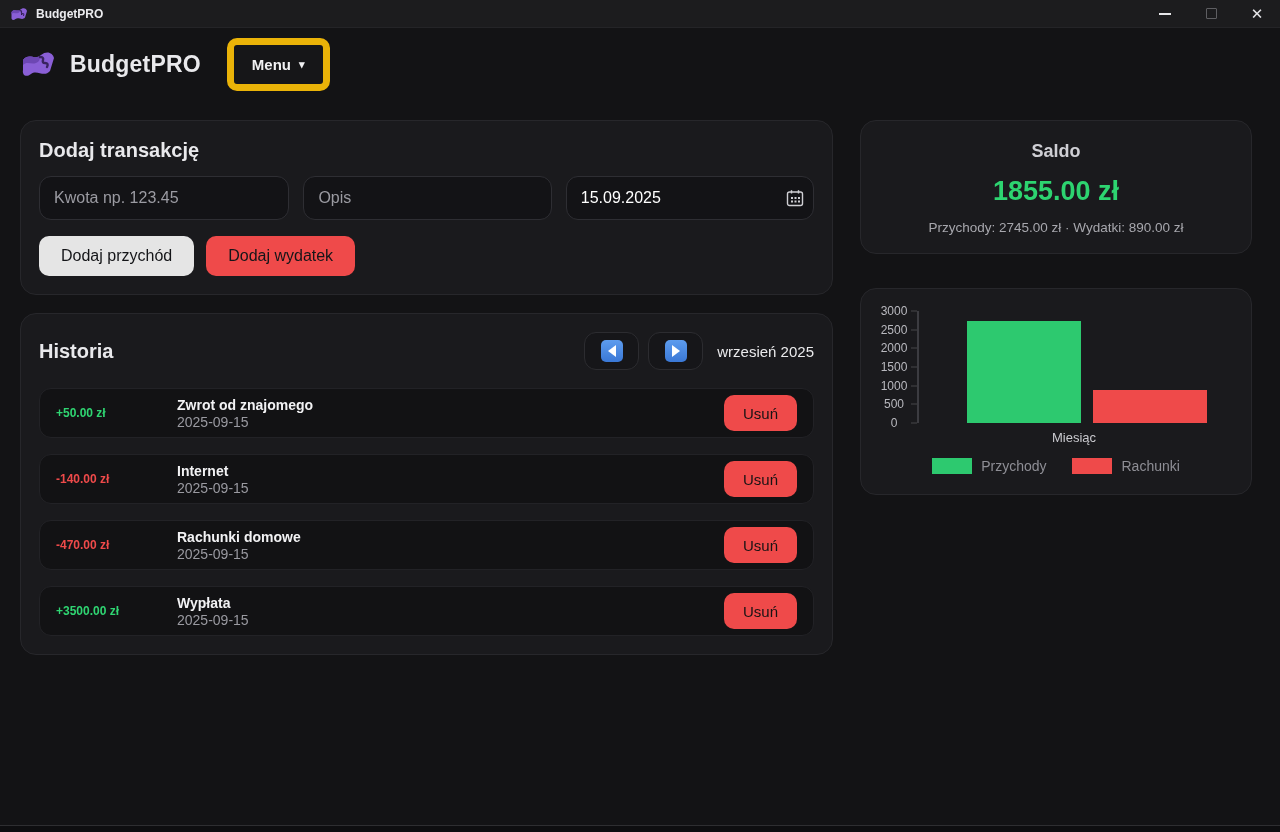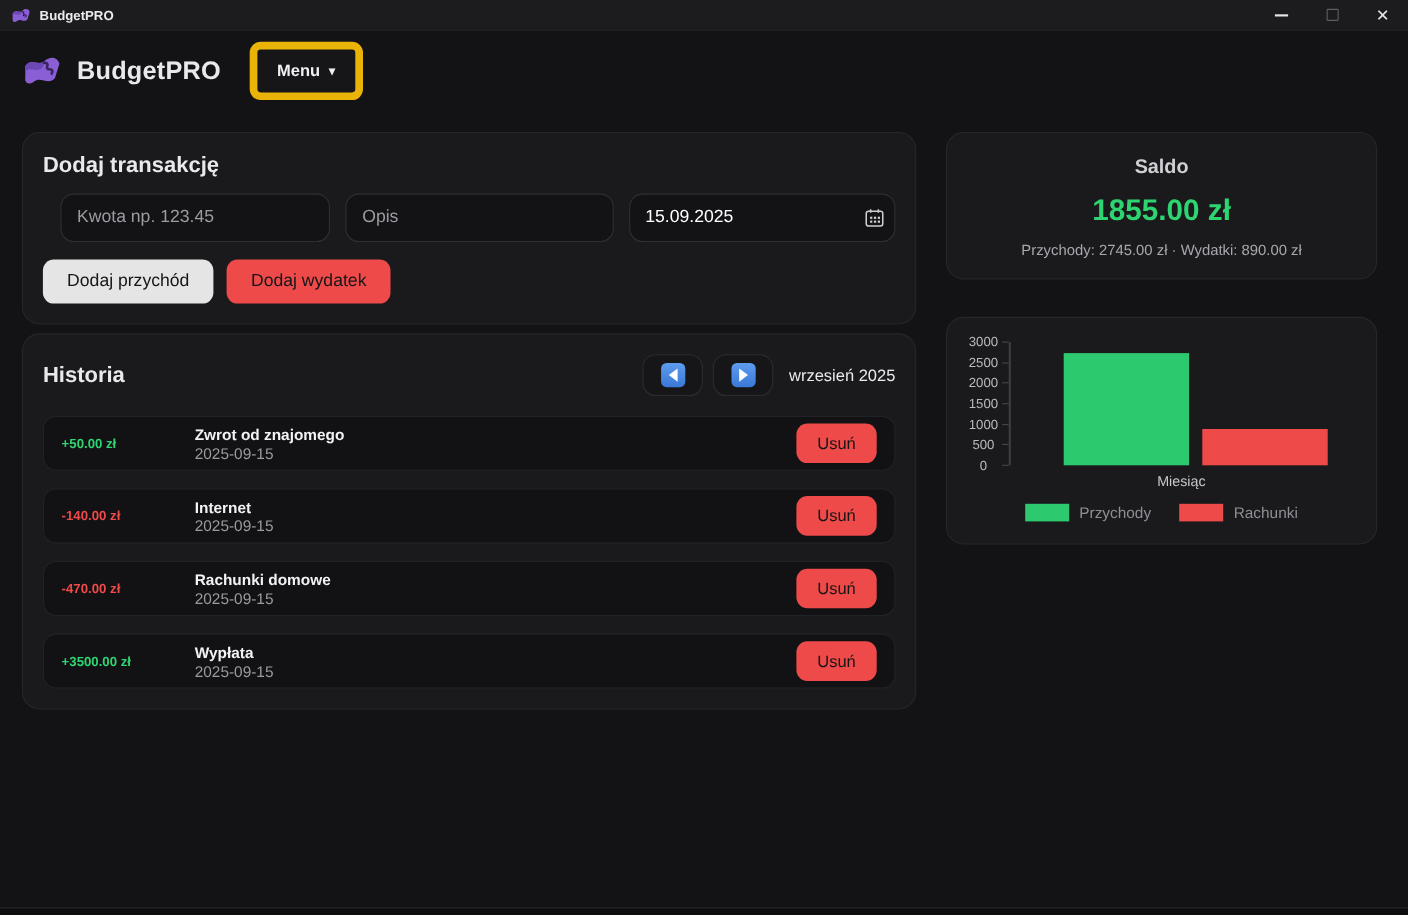--- a/index.html
+++ b/index.html
@@ -35,31 +35,31 @@
     margin-left:12px;
     background:#161618; border:7px solid #eab308; border-radius:10px;
     color:#f0f0f2; font-weight:bold; font-size:15px;
     padding:11px 18px; display:flex; align-items:center; gap:8px; cursor:pointer;
     font-family:"Liberation Sans", sans-serif;
   }
   .menu-btn .caret { font-size:11px; }
 
   
   .main { display:flex; gap:27px; padding:20px 28px 0 20px; }
-  .col-left { width:813px; display:flex; flex-direction:column; gap:8px; }
+  .col-left { width:813px; display:flex; flex-direction:column; gap:18px; }
   .col-right { width:392px; display:flex; flex-direction:column; gap:34px; }
 
   .card {
     background:#1a1a1d; border:1px solid #27272b; border-radius:16px;
     padding:18px;
   }
 
   
   .card-title { font-size:20px; font-weight:bold; margin-bottom:14px; }
-  .form-row { display:flex; gap:14px; margin-bottom:16px;margin-left:16px; }
+  .form-row { display:flex; gap:14px; margin-bottom:16px; }
   .field {
     background:#131316; border:1px solid #2e2e33; border-radius:12px;
     height:44px; color:#fff; font-size:16px; padding:0 14px;
     font-family:"Liberation Sans", sans-serif;
   }
   .field::placeholder { color:#9b9ba2; }
   .field.amount { width:252px; }
   .field.desc { width:250px; }
   .date-wrap { position:relative; width:250px; }
   .date-wrap .field { width:100%; padding-right:38px; }

